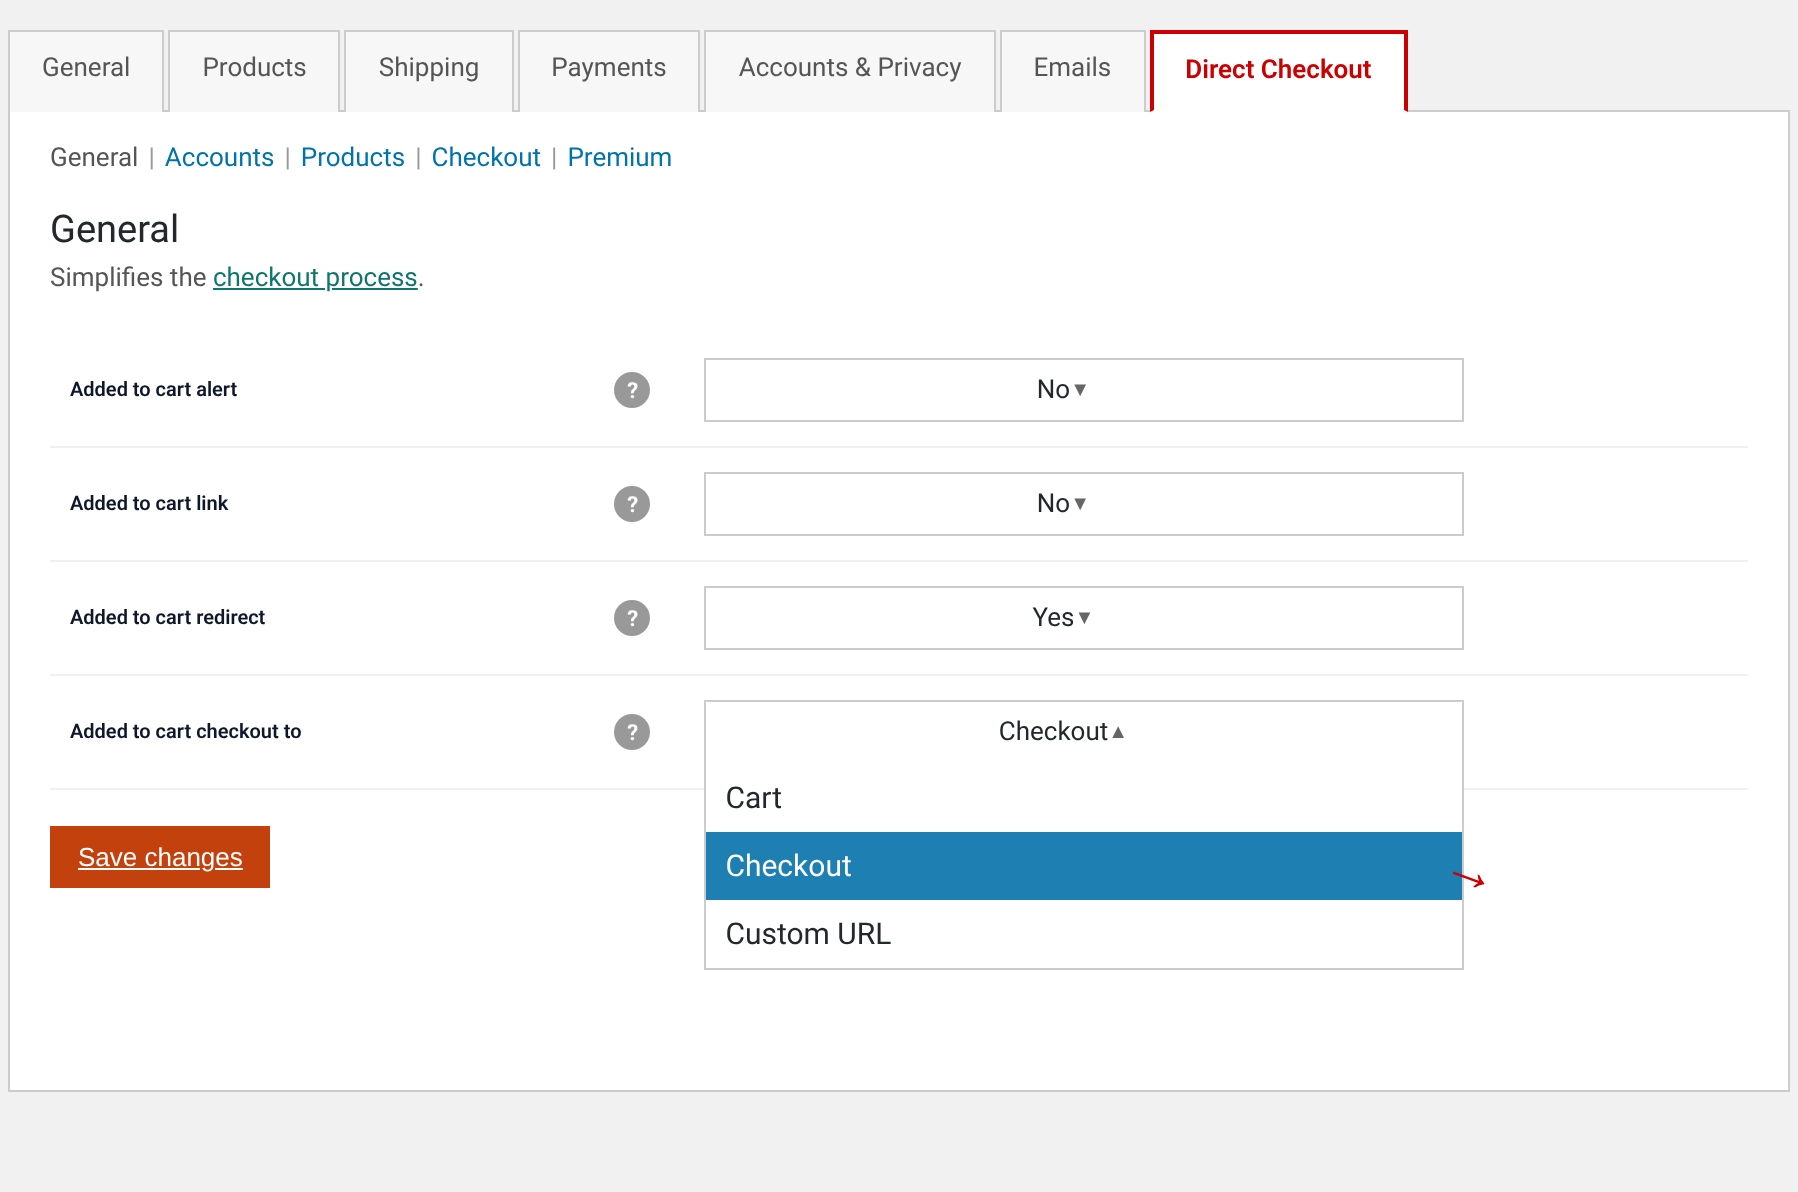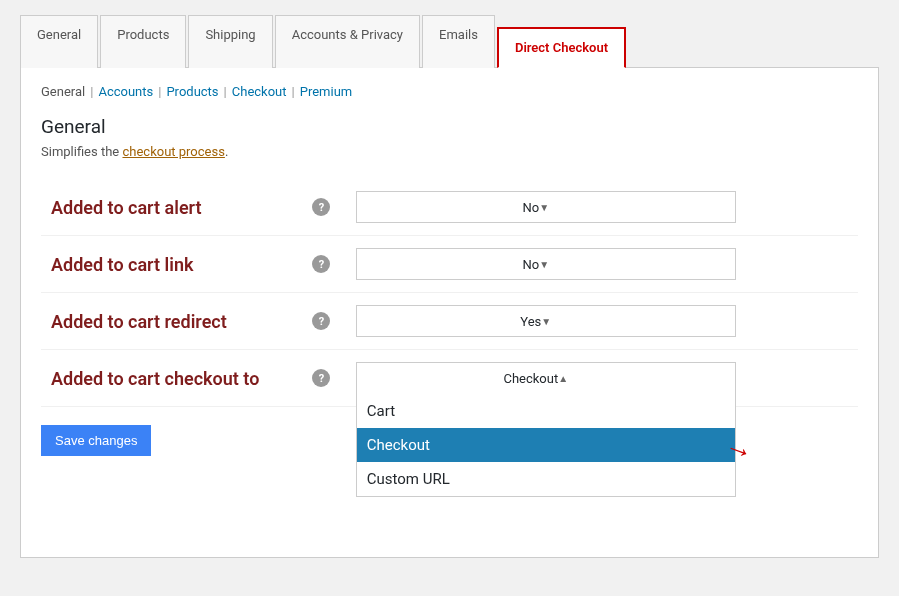--- a/index.html
+++ b/index.html
@@ -7,21 +7,21 @@
       font-family: -apple-system, BlinkMacSystemFont, "Segoe UI", Roboto, sans-serif;
       font-size: 13px;
       background: #f1f1f1;
       color: #23282d;
       width: 899px;
       height: 596px;
       overflow: hidden;
     }
     .page-wrapper {
       background: #f1f1f1;
-      padding: 14px 20px;
+      padding: 14px 4px;
       width: 899px;
       height: 596px;
     }
     
     .tabs-bar {
       display: flex;
       border-bottom: 1px solid #ccc;
       background: #f1f1f1;
       margin-bottom: 0;
     }
@@ -37,21 +37,20 @@
       position: relative;
       top: 1px;
       line-height: 1.4;
     }
     .tab-item.active-red {
       background: #fff;
       border: 2px solid #cc0000;
       border-bottom: 1px solid #fff;
       color: #cc0000;
       font-weight: 600;
-      margin-top: 12px;
     }
     
     .content-area {
       background: #fff;
       border: 1px solid #ccc;
       border-top: none;
       padding: 16px 20px 20px 20px;
       min-height: 490px;
     }
     
@@ -80,39 +79,39 @@
       font-weight: 400;
       margin-bottom: 6px;
       color: #23282d;
     }
     .section-desc {
       font-size: 13px;
       color: #555;
       margin-bottom: 20px;
     }
     .section-desc a {
-      color: #a16207;
+      color: #0f766e;
     }
     
     .form-table {
       width: 100%;
       border-collapse: collapse;
     }
     .form-table tr {
       border-bottom: 1px solid #f0f0f0;
     }
     .form-table td {
       padding: 12px 10px;
       vertical-align: middle;
     }
     .form-table .label-cell {
       width: 200px;
       font-weight: 600;
-      font-size: 18px;
-      color: #7f1d1d;
+      font-size: 10px;
+      color: #0f172a;
     }
     .form-table .help-cell {
       width: 30px;
       text-align: center;
     }
     .help-icon {
       display: inline-flex;
       align-items: center;
       justify-content: center;
       width: 18px;
@@ -186,43 +185,45 @@
       transform: scaleX(-1) rotate(-20deg);
       left: 370px;
       top: 68px;
       pointer-events: none;
       z-index: 200;
     }
     
     .save-btn {
       display: inline-block;
       padding: 8px 14px;
-      background: #3b82f6;
+      background: #c2410c;
       color: #fff;
       border: none;
       cursor: pointer;
       font-size: 13px;
       font-weight: 500;
       margin-top: 18px;
+      text-decoration: underline;
     }
 
     
     .redirect-to-row {
       position: relative;
     }
   </style>
 </head>
 <body>
 
 <div class="page-wrapper">
 
   <div class="tabs-bar">
     <div class="tab-item">General</div>
     <div class="tab-item">Products</div>
     <div class="tab-item">Shipping</div>
+    <div class="tab-item">Payments</div>
     <div class="tab-item">Accounts &amp; Privacy</div>
     <div class="tab-item">Emails</div>
     <div class="tab-item active-red">Direct Checkout</div>
   </div>
 
   <div class="content-area">
 
     
     <div class="sub-nav">
       <span class="sub-nav-current">General</span>

